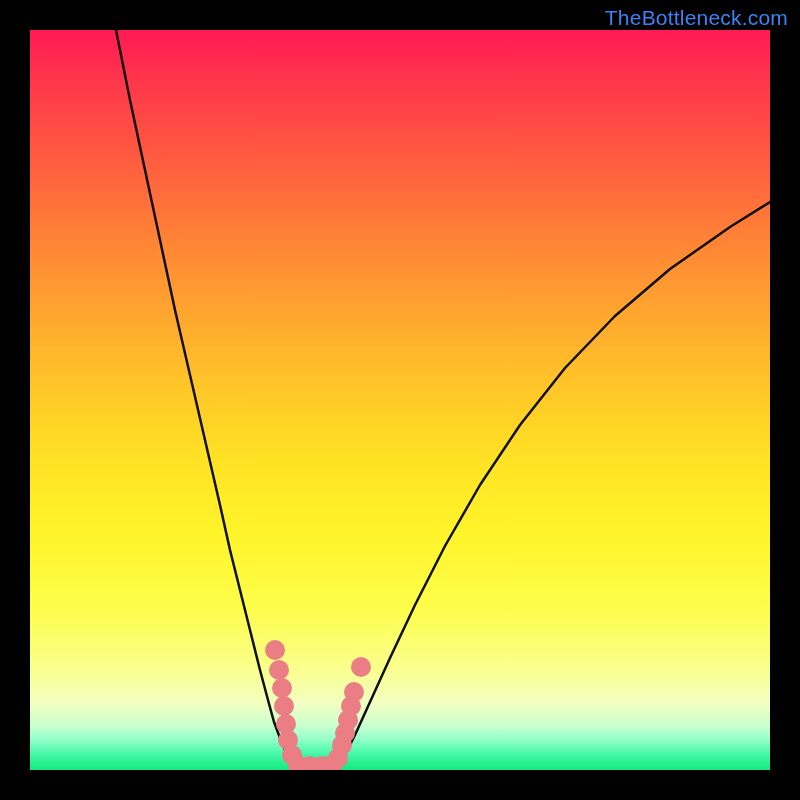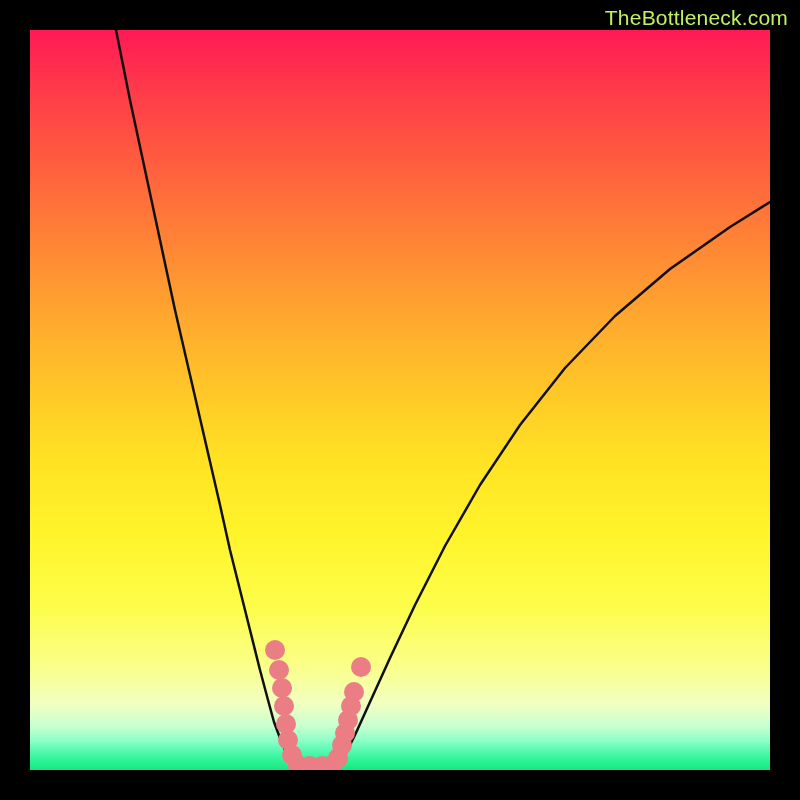--- a/index.html
+++ b/index.html
@@ -46,21 +46,21 @@
       #caffd0 94%,
       #8effc8 96%,
       #40f7a5 98%,
       #14e97e 100%
     );
   }
   .watermark {
     position: absolute;
     top: 6px;
     right: 12px;
-    color: #bef264;
+    color: #3b82f6;
     font-size: 21px;
     font-weight: 500;
     letter-spacing: 0.2px;
   }
   svg {
     position: absolute;
     inset: 0;
   }
 </style>
 </head>

